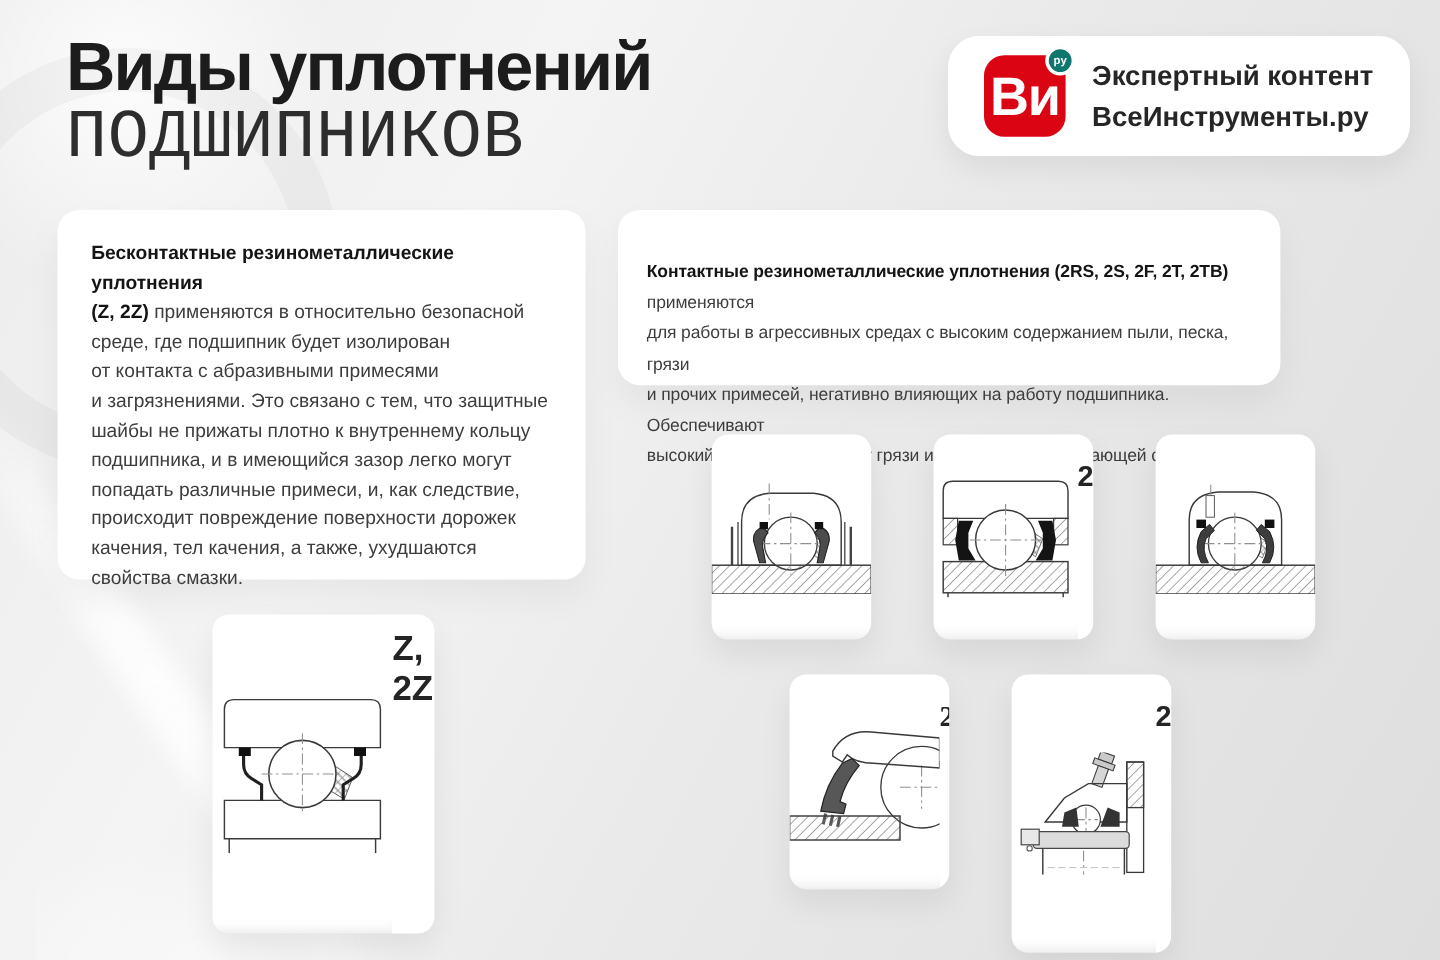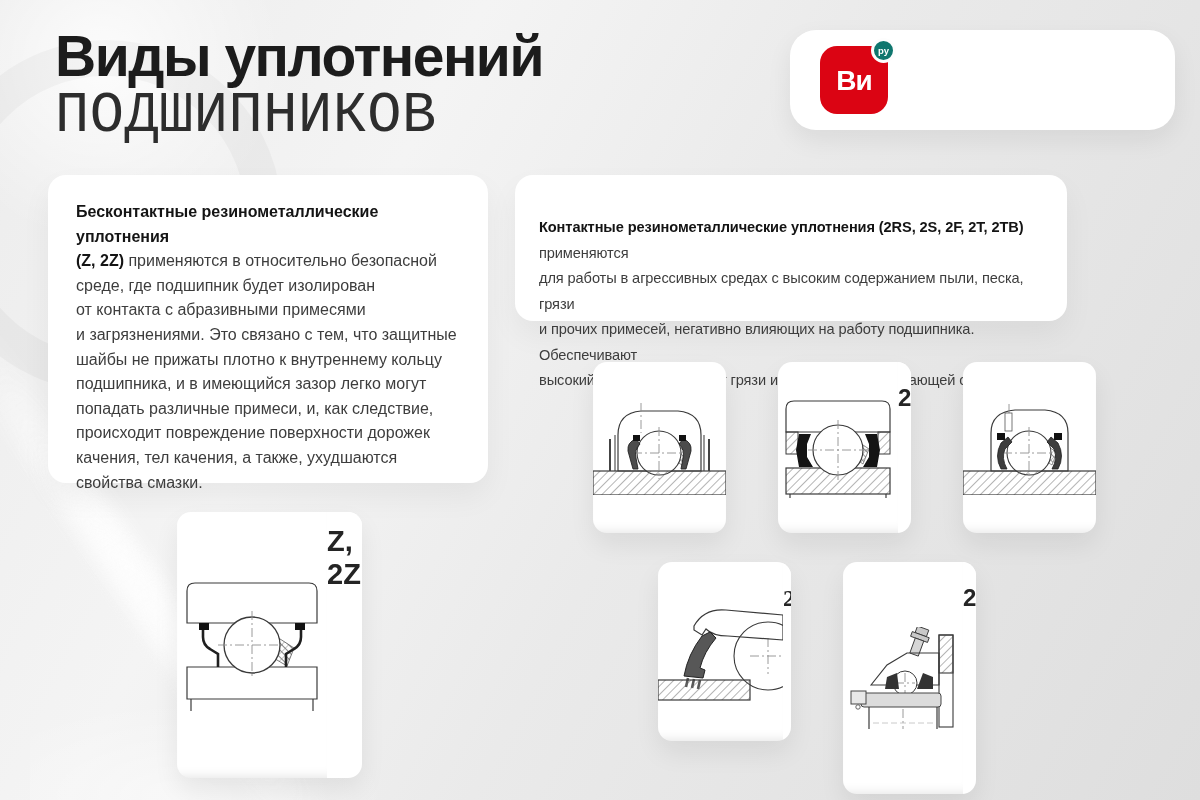--- a/index.html
+++ b/index.html
@@ -28,21 +28,21 @@
   .header{position:absolute;left:55px;top:26px;}
   .title-line1{margin:0;font-size:57px;line-height:60px;font-weight:bold;letter-spacing:-1.5px;color:#1c1c1c;}
   .title-line2{margin:8px 0 0 0;font-size:57px;line-height:44px;font-weight:400;letter-spacing:.5px;color:#2d2d2d;font-family:Liberation Mono, monospace;}
 
   
   .badge{position:absolute;left:790px;top:30px;width:385px;height:100px;background:#fff;
     border-radius:26px;box-shadow:0 10px 26px rgba(0,0,0,.07);
     display:flex;align-items:center;padding-left:30px;box-sizing:border-box;}
   .logo{position:relative;width:68px;height:68px;background:#db0413;border-radius:17px;
     display:flex;align-items:center;justify-content:center;flex:0 0 auto;}
-  .logo-text{color:#fff;font-weight:bold;font-size:28px;letter-spacing:-1px;transform:translateY(1px);}
+  .logo-text{color:#fff;font-weight:bold;font-size:45px;letter-spacing:-1px;transform:translateY(1px);}
   .logo-sup{position:absolute;top:-8px;right:-8px;width:25px;height:25px;border-radius:50%;
     background:#0f766e;border:3px solid #fdfdfd;color:#fff;font-size:9.5px;font-weight:bold;
     display:flex;align-items:center;justify-content:center;box-sizing:border-box;}
   .badge-text{margin-left:22px;font-weight:bold;font-size:23px;line-height:34px;color:#262626;}
 
   
   .text-card{position:absolute;background:#fff;border-radius:18px;
     box-shadow:0 14px 30px rgba(0,0,0,.05);box-sizing:border-box;}
   .card-noncontact{left:48px;top:175px;width:440px;height:308px;padding:25px 28px;}
   .card-contact{left:515px;top:175px;width:552px;height:146px;padding:40px 24px;}
@@ -84,20 +84,24 @@
 
 <header class="header">
   <h1 class="title-line1">Виды уплотнений</h1>
   <h2 class="title-line2">ПОДШИПНИКОВ</h2>
 </header>
 
 <div class="badge">
   <div class="logo">
     <span class="logo-text">Ви</span>
     <span class="logo-sup">ру</span>
+  </div>
+  <div class="badge-text">
+    <div>Экспертный контент</div>
+    <div>ВсеИнструменты.ру</div>
   </div>
 </div>
 
 <section class="text-card card-noncontact">
   <p><strong>Бесконтактные резинометаллические уплотнения
 (Z, 2Z)</strong><span> применяются в относительно безопасной
 среде, где подшипник будет изолирован
 от контакта с абразивными примесями
 и загрязнениями. Это связано с тем, что защитные
 шайбы не прижаты плотно к внутреннему кольцу

